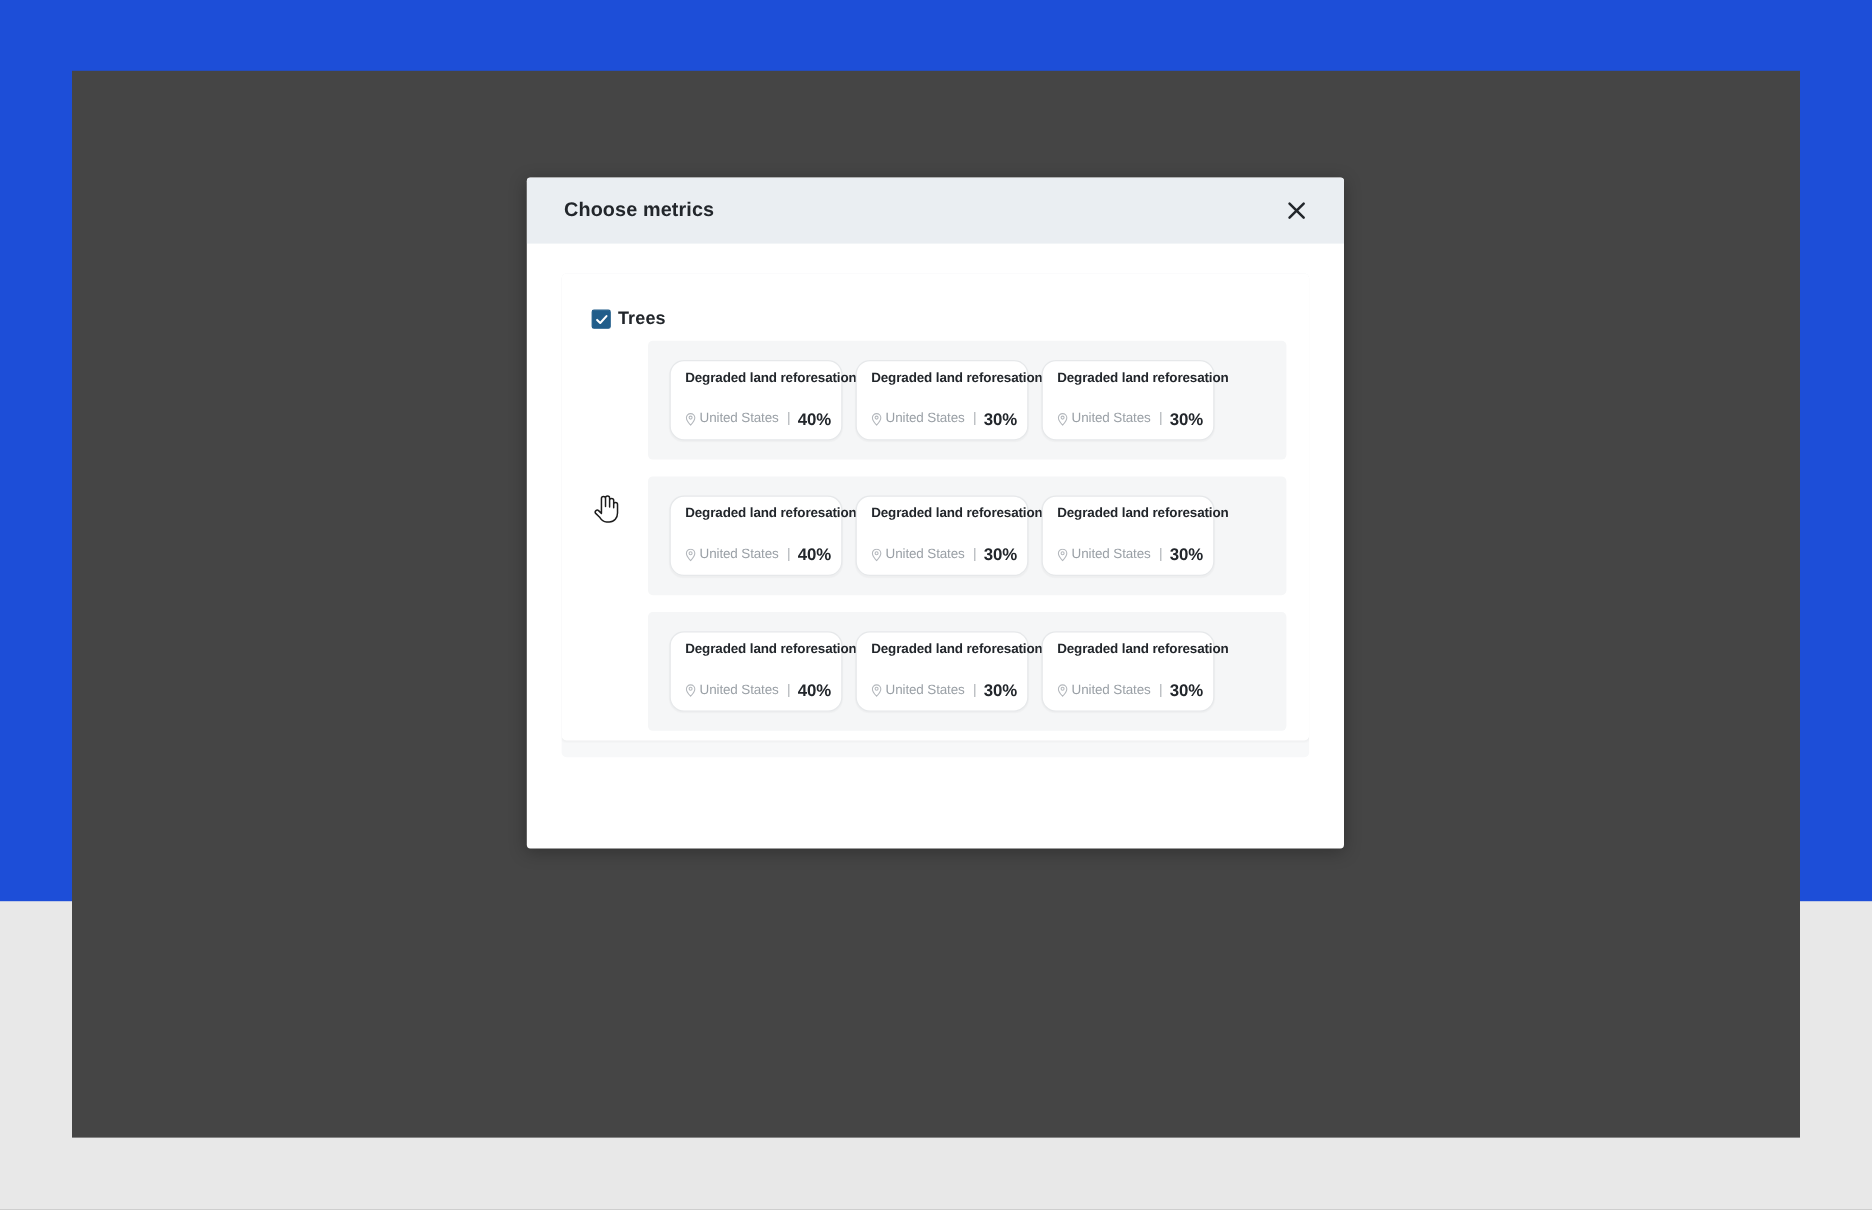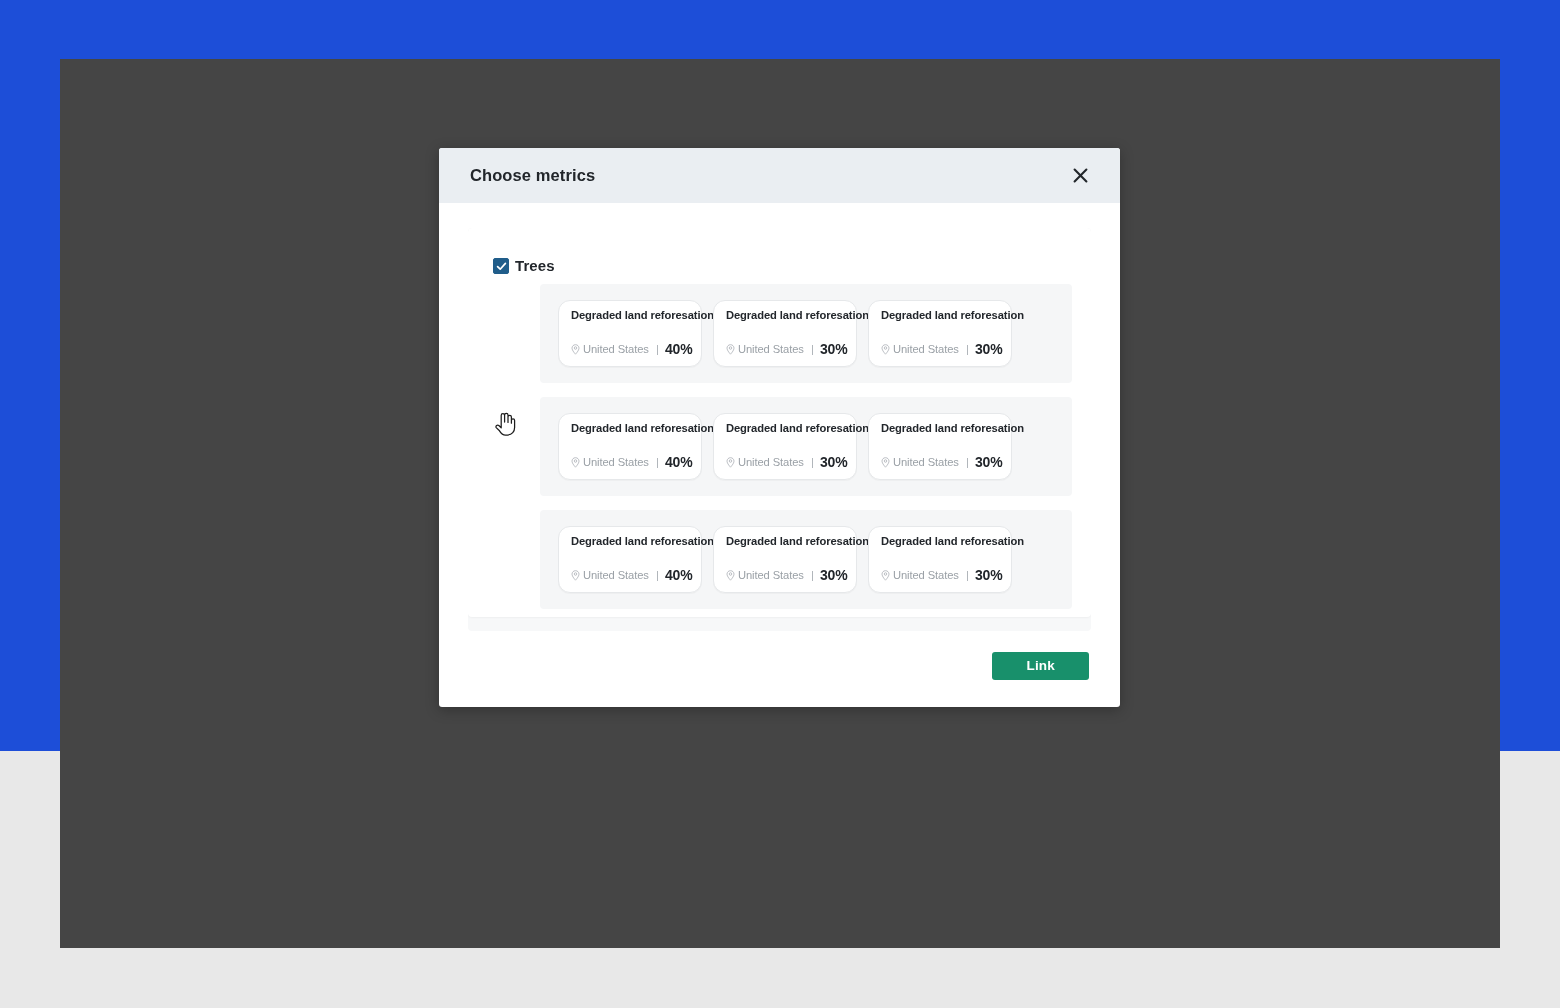--- a/index.html
+++ b/index.html
@@ -378,23 +378,20 @@
                   <span class="card-location">United States</span>
                   <span class="card-sep">|</span>
                   <span class="card-value">30%</span>
                 </div>
               </div>
             </div>
           </div>
         </div>
     </div>
 
-    <div class="modal-footer">
-      <button class="link-btn">Link</button>
-    </div>
 
   </div>
 
   <div id="cursor">
     <svg width="22" height="26" viewBox="0 0 22 26" aria-hidden="true">
       <path d="M7.2 12.2 V4.4 a1.7 1.7 0 0 1 3.4 0 V11 V4.0 a1.7 1.7 0 0 1 3.4 0 V11.4 V6.1
                a1.7 1.7 0 0 1 3.4 0 V12.2 V9.4 a1.6 1.6 0 0 1 3.2 0 v7.0
                c0 4.0 -2.6 7.6 -6.9 7.6 h-2.2 c-3.0 0 -4.4 -1.6 -6.0 -4.2
                L2.2 16.6 a1.7 1.7 0 0 1 2.6 -2.1 l2.4 2.3 z" fill="#ffffff" stroke="#1d1d1d" stroke-width="1.25" stroke-linejoin="round"></path>
     </svg>

